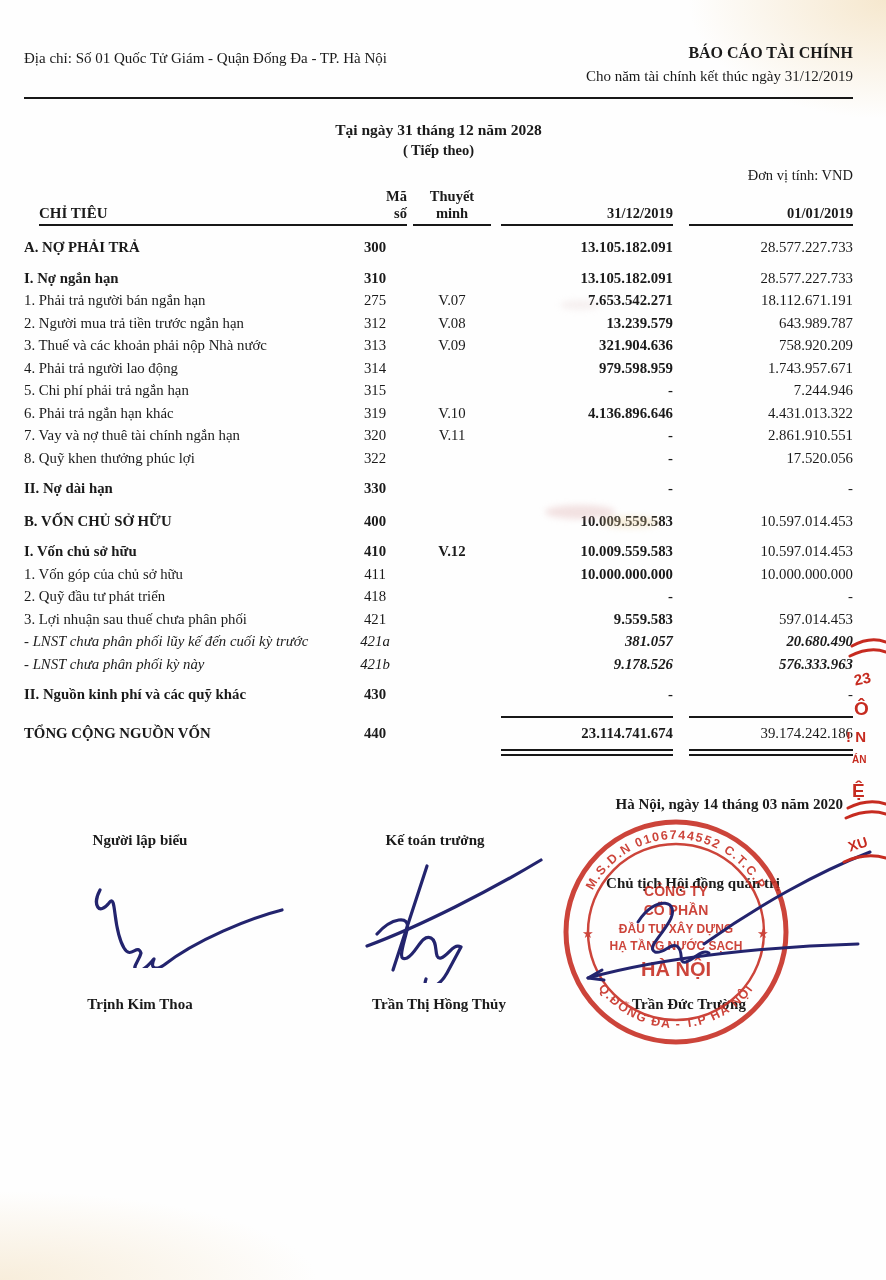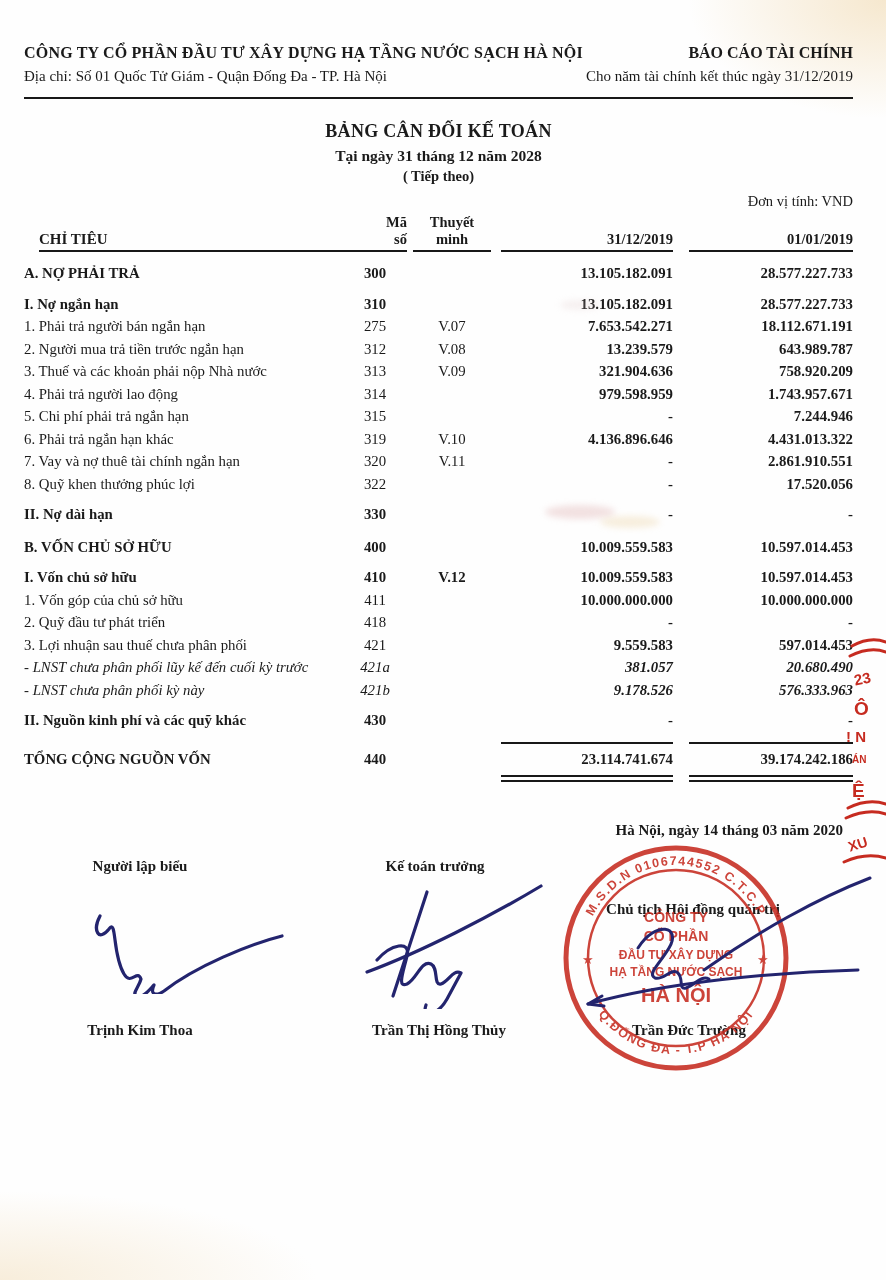--- a/index.html
+++ b/index.html
@@ -39,21 +39,21 @@
   .hc-code{width:64px;flex:none;text-align:right;font-weight:bold;font-size:14.5px;line-height:17px;}
   .hc-note{width:78px;flex:none;text-align:center;font-weight:bold;font-size:14.5px;line-height:17px;margin-left:6px;}
   .hc-v1{width:172px;flex:none;text-align:right;font-weight:bold;font-size:14.5px;margin-left:10px;}
   .hc-v2{width:164px;flex:none;text-align:right;font-weight:bold;font-size:14.5px;margin-left:16px;}
 
   .trow{display:flex;align-items:baseline;line-height:22.5px;font-size:14.8px;}
   .c-label{flex:1;padding-right:4px;}
   .c-code{width:64px;flex:none;text-align:center;}
   .c-note{width:78px;flex:none;text-align:center;margin-left:6px;}
   .c-v1{width:172px;flex:none;text-align:right;font-weight:bold;margin-left:10px;}
-  .c-v2{width:164px;flex:none;text-align:right;font-weight:bold;margin-left:16px;}
+  .c-v2{width:164px;flex:none;text-align:right;font-weight:normal;margin-left:16px;}
   .trow.section{margin-top:10px;font-weight:bold;}
   .trow.group{margin-top:8px;font-weight:bold;}
   .trow.sub{font-style:italic;}
   .trow.sub .c-v1,.trow.sub .c-v2{font-weight:bold;}
   .trow.total{margin-top:10px;font-weight:bold;}
   .trow.total .c-v1,.trow.total .c-v2{
     border-top:2.5px solid #181818;border-bottom:7px double #181818;
     padding:4px 0 5px;}
 
   
@@ -94,31 +94,29 @@
 </head>
 <body>
 
 <div class="tint-tr"></div>
 <div class="tint-bl"></div>
 
 <div class="content">
 
   <div class="doc-header">
     <div class="dh-left">
-      <div class="company">CÔNG TY CỔ PHẦN ĐẦU TƯ XÂY DỰNG HẠ TẦNG NƯỚC SẠCH HÀ NỘI</div>
       <div class="address">Địa chỉ: Số 01 Quốc Tử Giám - Quận Đống Đa - TP. Hà Nội</div>
     </div>
     <div class="dh-right">
       <div class="report">BÁO CÁO TÀI CHÍNH</div>
       <div class="period">Cho năm tài chính kết thúc ngày 31/12/2019</div>
     </div>
   </div>
 
   <div class="title-block">
-    <div class="title-main">BẢNG CÂN ĐỐI KẾ TOÁN</div>
     <div class="title-sub">Tại ngày 31 tháng 12 năm 2028</div>
     <div class="title-note">( Tiếp theo)</div>
   </div>
 
   <div class="unit-line">Đơn vị tính: VND</div>
 
   <div class="thead">
     <div class="hc hc-label">CHỈ TIÊU</div>
     <div class="hc hc-code">
       <div>Mã</div>

